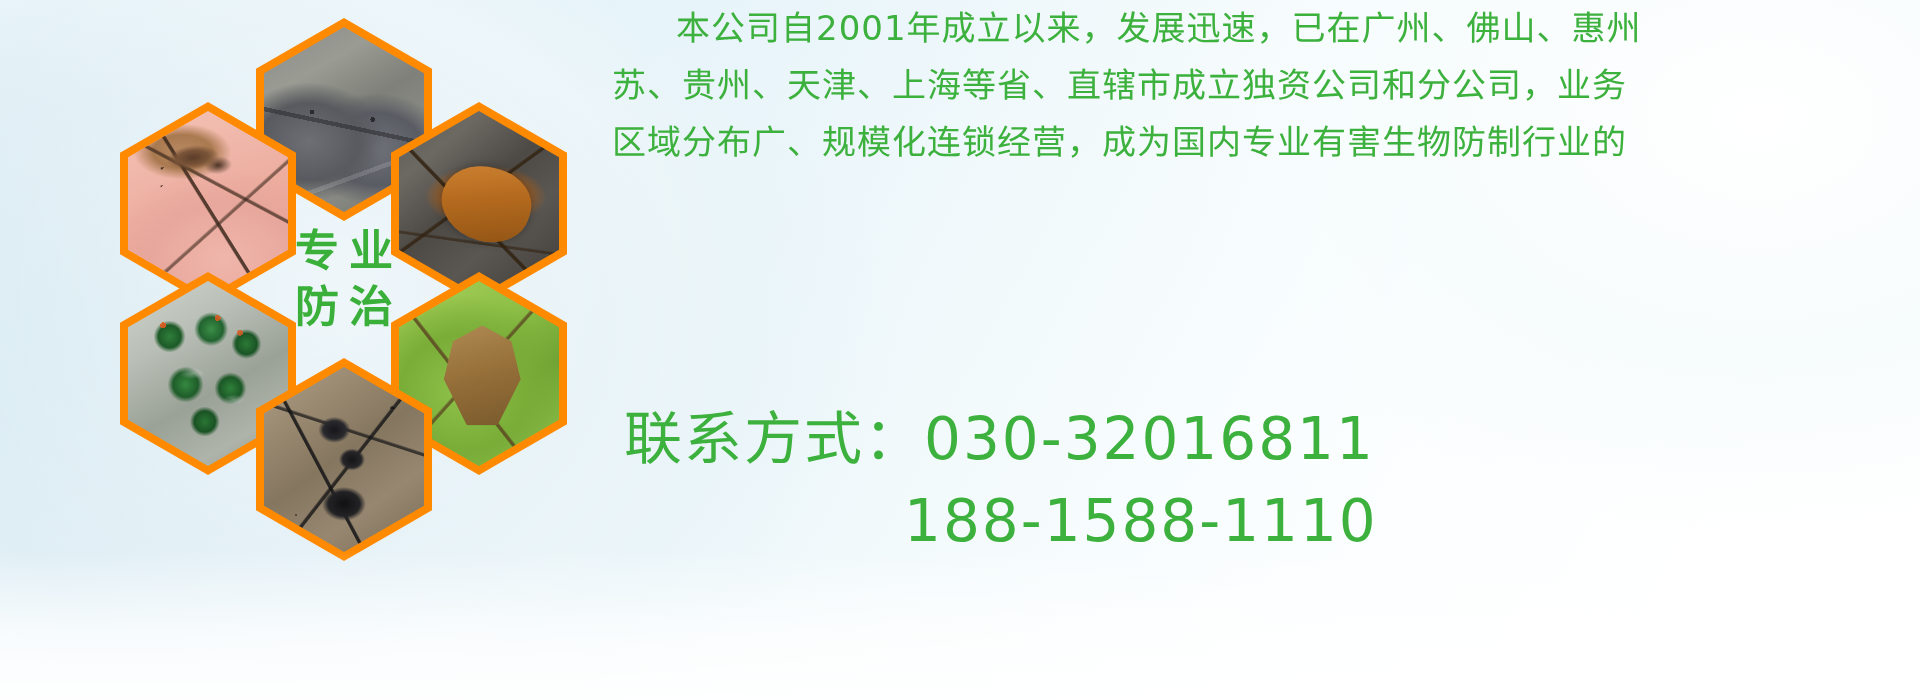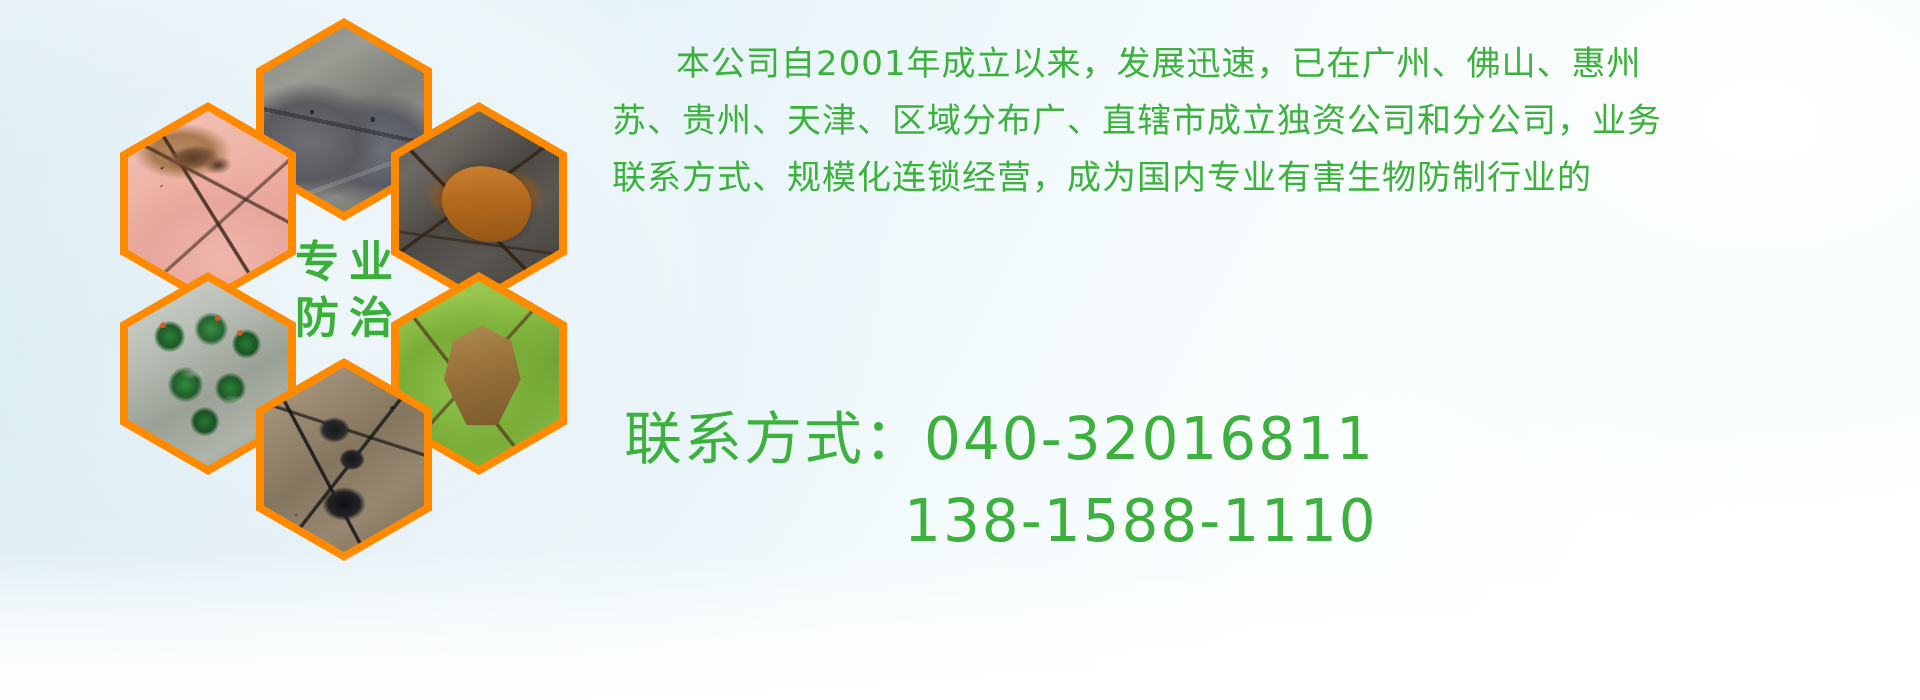--- a/index.html
+++ b/index.html
@@ -47,21 +47,21 @@
   .h-roach .inner{left:8px;top:9px;width:160px;height:185px;}
   .h-mosq   {left:32px;   top:92px;  width:176px;height:203px;}
   .h-mosq .inner{left:8px;top:9px;width:160px;height:185px;}
   .h-flies  {left:32px;   top:262px; width:176px;height:203px;}
   .h-flies .inner{left:8px;top:9px;width:160px;height:185px;}
   .h-stink  {left:303px;  top:262px; width:176px;height:203px;}
   .h-stink .inner{left:8px;top:9px;width:160px;height:185px;}
   .h-ant    {left:168px;  top:348px; width:176px;height:203px;}
   .h-ant .inner{left:8px;top:9px;width:160px;height:185px;}
   .label-text{
-    position:absolute;left:168px;top:178px;width:176px;height:203px;
+    position:absolute;left:168px;top:167px;width:176px;height:203px;
     display:flex;flex-direction:column;align-items:center;justify-content:center;
     gap:12px;
   }
   .label-text span{
     color:#3ab03a;font-size:44px;font-weight:bold;letter-spacing:10px;
     text-indent:10px;line-height:1;
     font-family:"DejaVu Sans","Liberation Sans",sans-serif;
   }
 
   
@@ -194,21 +194,21 @@
   .content{position:absolute;left:612px;top:0;width:1290px;height:700px;}
   .para{
     margin:0;padding:0;
     color:#3db13d;
     font-size:34px;line-height:57px;font-weight:500;
     letter-spacing:1px;
     font-family:"DejaVu Sans","Liberation Sans",sans-serif;
     text-indent:64px;
   }
   .para .ln{display:block;white-space:nowrap;text-indent:0;}
-  .para .ln.first{text-indent:64px;margin-top:35px;}
+  .para .ln.first{text-indent:64px;}
   .contact{
     position:absolute;left:0;top:398px;width:1290px;
   }
   .contact-line{
     color:#3db13d;
     font-size:58px;line-height:82px;font-weight:500;letter-spacing:2px;
     font-family:"DejaVu Sans","Liberation Sans",sans-serif;
     white-space:nowrap;
   }
   .contact-line.l1{padding-left:12px;}
@@ -268,24 +268,24 @@
 
     <div class="label-text">
       <span>专业</span>
       <span>防治</span>
     </div>
   </div>
 
   <div class="content">
     <p class="para">
       <span class="ln first">本公司自2001年成立以来，发展迅速，已在广州、佛山、惠州</span>
-      <span class="ln">苏、贵州、天津、区域分布广、直辖市成立独资公司和分公司，业务</span>
-      <span class="ln">联系方式、规模化连锁经营，成为国内专业有害生物防制行业的</span>
+      <span class="ln">苏、贵州、天津、上海等省、直辖市成立独资公司和分公司，业务</span>
+      <span class="ln">区域分布广、规模化连锁经营，成为国内专业有害生物防制行业的</span>
     </p>
 
     <div class="contact">
-      <div class="contact-line l1">联系方式：040-32016811</div>
-      <div class="contact-line l2">138-1588-1110</div>
+      <div class="contact-line l1">联系方式：030-32016811</div>
+      <div class="contact-line l2">188-1588-1110</div>
     </div>
   </div>
 
   <div class="bottom-fade"></div>
 </div>
 
 </body></html>

